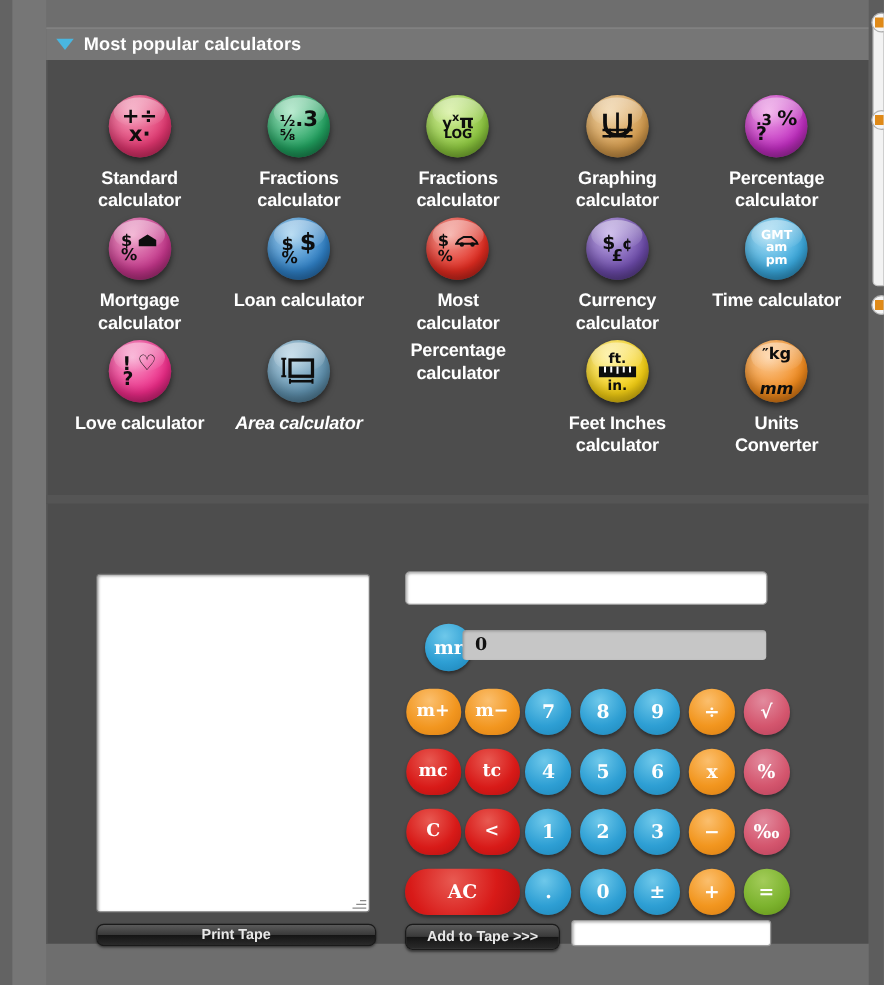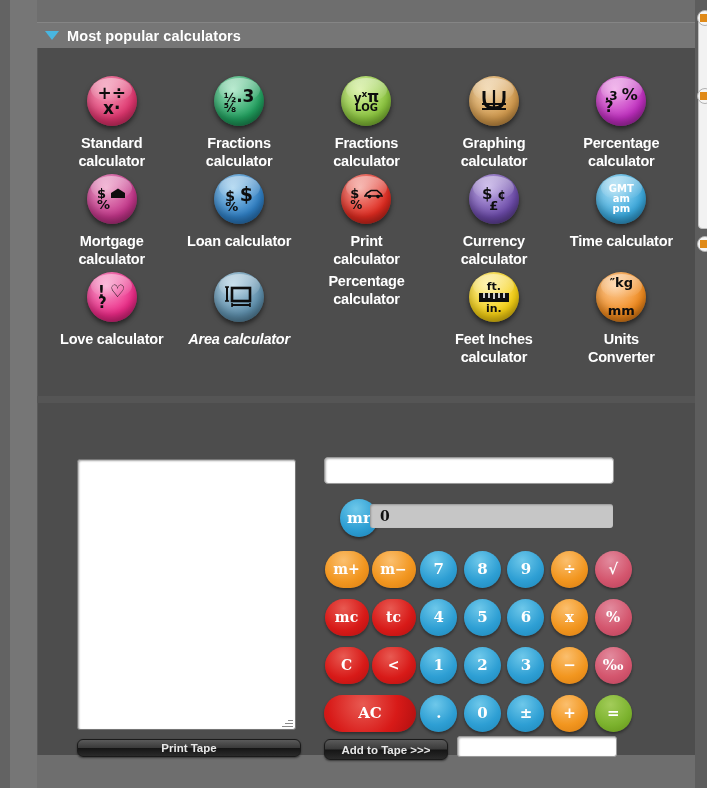--- a/index.html
+++ b/index.html
@@ -363,21 +363,21 @@
               <span class="glyph" style="font-size:13px;">
                 <span style="display:block;">$ <svg width="19" height="10" viewBox="0 0 19 10" style="vertical-align:-1px;">
                     <path d="M1 7 L3 4 L7 1.5 L13 1.5 L17 5 L18 7 Z" fill="none" stroke="#0d0d0d" stroke-width="1.6"></path>
                     <circle cx="5.5" cy="7.6" r="1.8" fill="#0d0d0d"></circle>
                     <circle cx="14" cy="7.6" r="1.8" fill="#0d0d0d"></circle>
                   </svg></span>
                 <span style="display:block;font-size:12px;margin-top:-1px;text-align:left;">%</span>
               </span>
             </div>
             <div class="calc-label">
-              <span style="display:block;">Print</span>
+              <span style="display:block;">Most</span>
               <span style="display:block;">calculator</span>
             </div>
           </div>
           <div class="calc-item">
             <div class="calc-icon c-purple">
               <span class="glyph" style="font-size:15px;">
                 <span style="display:block;">$ <span style="font-size:12px;">¢</span></span>
                 <span style="display:block;font-size:13px;margin-top:-3px;">£</span>
               </span>
             </div>
@@ -448,21 +448,21 @@
             </div>
             <div class="calc-label">
               <span style="display:block;">Feet Inches</span>
               <span style="display:block;">calculator</span>
             </div>
           </div>
           <div class="calc-item">
             <div class="calc-icon c-orange">
               <span class="glyph" style="font-size:12px;line-height:12px;">
                 <span style="display:block;">″<span style="font-size:13px;">kg</span></span>
-                <span style="display:block;margin-top:16px;font-size:13px;">mm</span>
+                <span style="display:block;margin-top:16px;font-size:13px;font-style:italic;">mm</span>
               </span>
             </div>
             <div class="calc-label">
               <span style="display:block;">Units</span>
               <span style="display:block;">Converter</span>
             </div>
           </div>
         </div>
     </div>
   </div>

